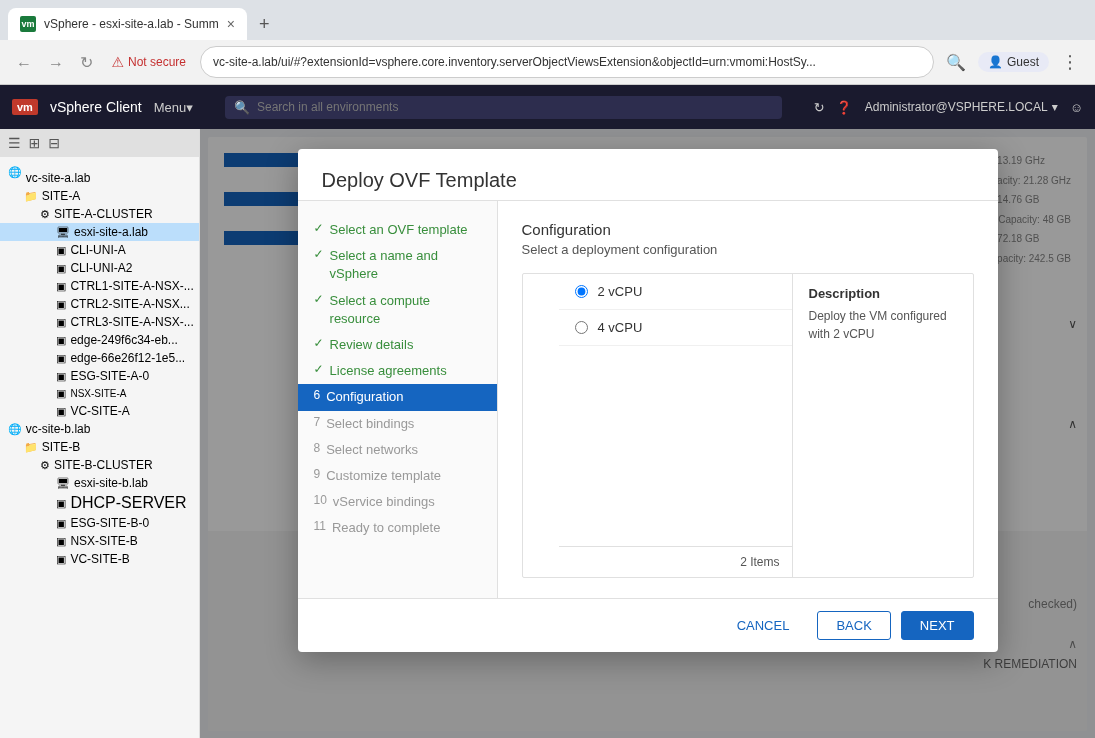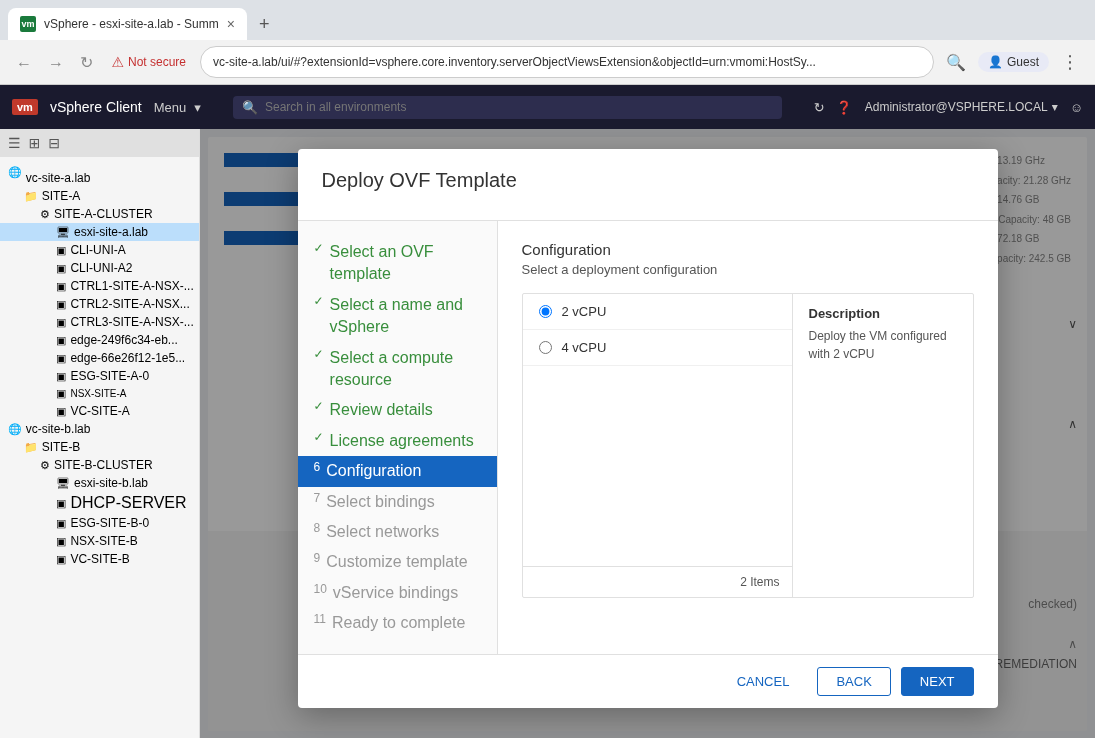--- a/index.html
+++ b/index.html
@@ -19,21 +19,21 @@
     .security-icon { color: #c53030; font-size: 14px; }
     .address-bar { flex: 1; display: flex; align-items: center; background: white; border: 1px solid #ccc; border-radius: 20px; padding: 4px 12px; font-size: 12px; color: #333; height: 32px; }
     .search-btn { color: #555; font-size: 16px; cursor: pointer; padding: 2px 4px; }
     .profile-btn { display: flex; align-items: center; gap: 4px; background: #e8eaf6; border-radius: 20px; padding: 3px 10px; cursor: pointer; font-size: 12px; color: #333; }
     .menu-btn { color: #555; font-size: 18px; cursor: pointer; padding: 2px 4px; }
 
     
     .app-header { background: #1a1a2e; display: flex; align-items: center; padding: 0 12px; height: 44px; gap: 12px; }
     .vm-logo { background: #c0392b; color: white; font-size: 11px; font-weight: bold; padding: 2px 5px; border-radius: 2px; }
     .app-title { color: white; font-size: 14px; font-weight: 500; }
-    .app-menu { color: #ccc; font-size: 13px; cursor: pointer; display: flex; align-items: center; gap: 8px; }
+    .app-menu { color: #ccc; font-size: 13px; cursor: pointer; display: flex; align-items: center; gap: 0; }
     .search-bar { flex: 1; display: flex; align-items: center; background: #2d2d4e; border-radius: 4px; padding: 4px 10px; gap: 6px; margin: 0 20px; }
     .search-bar input { background: none; border: none; color: #ccc; font-size: 12px; outline: none; width: 100%; }
     .header-icons { display: flex; align-items: center; gap: 12px; color: #ccc; }
     .user-btn { display: flex; align-items: center; gap: 4px; color: #ccc; font-size: 12px; cursor: pointer; }
 
     
     .main-layout { display: flex; height: calc(738px - 84px - 44px); background: #e8ecef; }
     
     
     .sidebar { width: 200px; background: #f5f5f5; border-right: 1px solid #ddd; overflow-y: auto; font-size: 12px; flex-shrink: 0; }
@@ -41,33 +41,33 @@
     .sidebar-icon-btn { background: none; border: none; color: #555; cursor: pointer; padding: 2px; font-size: 14px; }
     .tree-item { display: flex; align-items: center; padding: 2px 4px; cursor: pointer; gap: 4px; white-space: nowrap; }
     .tree-item.selected { background: #bbdefb; }
 
     
     .content-area { flex: 1; overflow: hidden; position: relative; }
 
     
     .modal-overlay { position: absolute; top: 0; left: 0; right: 0; bottom: 0; background: rgba(0,0,0,0.4); display: flex; align-items: flex-start; justify-content: center; padding-top: 20px; z-index: 100; }
     .modal { background: white; border-radius: 4px; width: 700px; max-height: 590px; display: flex; flex-direction: column; box-shadow: 0 8px 32px rgba(0,0,0,0.3); }
-    .modal-header { padding: 20px 24px 28px; border-bottom: 1px solid #e0e0e0; }
+    .modal-header { padding: 20px 24px 8px; border-bottom: 1px solid #e0e0e0; }
     .modal-title { font-size: 20px; font-weight: 400; color: #333; }
     .modal-body { display: flex; flex: 1; overflow: hidden; }
     
     
     .wizard-steps { width: 200px; padding: 16px 0; border-right: 1px solid #e0e0e0; background: #fafafa; flex-shrink: 0; }
     .step-item { display: flex; align-items: flex-start; padding: 4px 16px; font-size: 12px; gap: 6px; cursor: pointer; }
     .step-item.active { background: #1565c0; color: white; }
     .step-item.completed { color: #388e3c; }
     .step-item.disabled { color: #999; }
     .step-check { color: #388e3c; font-size: 12px; flex-shrink: 0; }
     .step-number { font-size: 12px; flex-shrink: 0; }
-    .step-label { font-size: 16px; line-height: 1.4; }
+    .step-label { font-size: 13px; line-height: 1.4; }
 
     
     .wizard-content { flex: 1; display: flex; flex-direction: column; overflow: hidden; }
     .wizard-content-inner { flex: 1; padding: 20px 24px; overflow-y: auto; }
     .section-title { font-size: 15px; font-weight: 500; color: #333; margin-bottom: 4px; }
     .section-subtitle { font-size: 13px; color: #555; margin-bottom: 16px; }
     .config-option { display: flex; align-items: center; padding: 10px 16px; border-bottom: 1px solid #f0f0f0; cursor: pointer; }
     .config-option input[type="radio"] { margin-right: 10px; }
     .config-option-label { font-size: 13px; color: #333; }
     .config-description { width: 180px; padding: 12px 16px; }
@@ -341,21 +341,21 @@
                 <span class="step-number">11</span>
                 <span class="step-label">Ready to complete</span>
               </div>
             </div>
 
           <div class="wizard-content">
             <div class="wizard-content-inner">
               <div class="section-title">Configuration</div>
               <div class="section-subtitle">Select a deployment configuration</div>
 
-              <div style="display:flex;border:1px solid #e0e0e0;border-radius:2px;">
+              <div style="display:flex;border:1px solid #e0e0e0;border-radius:2px;padding-left:36px;">
                 <div style="flex:1;border-right:1px solid #e0e0e0;">
                   <div class="config-option">
                     <input type="radio" name="vcpu" checked="" style="">
                     <label class="config-option-label">2 vCPU</label>
                   </div>
                   <div class="config-option">
                     <input type="radio" name="vcpu" style="">
                     <label class="config-option-label">4 vCPU</label>
                   </div>
                   <div style="flex:1;min-height:200px;"></div>

